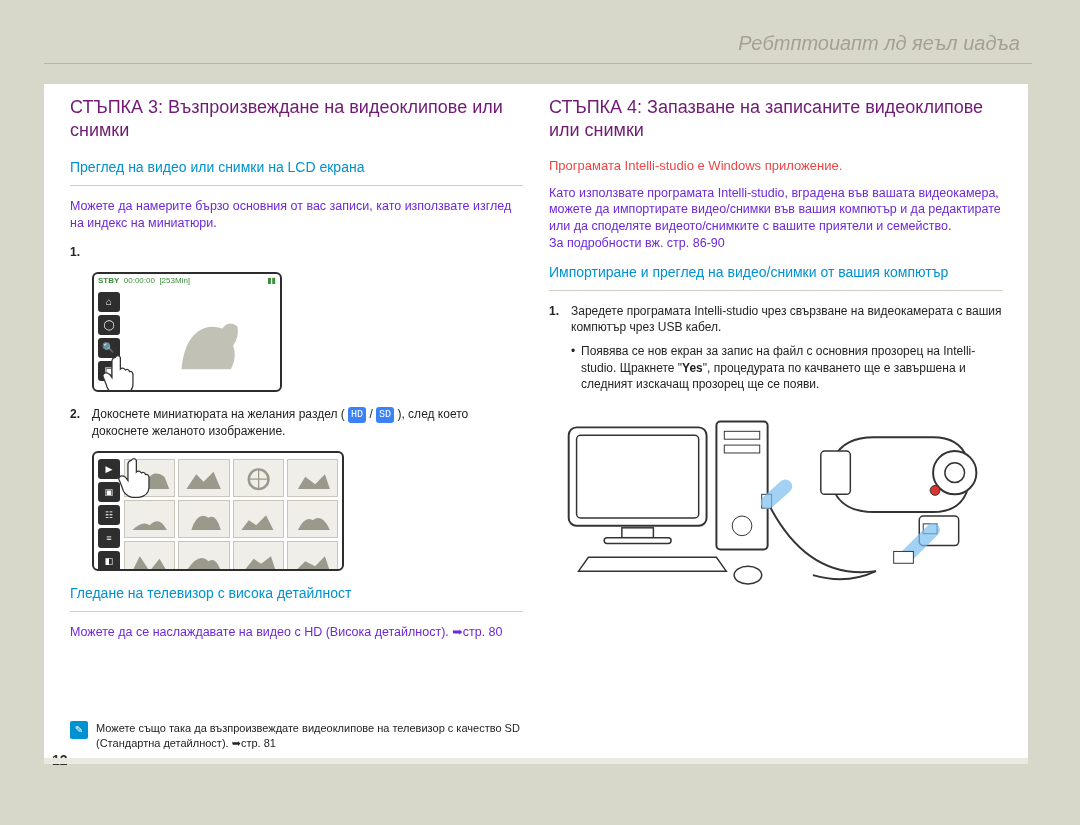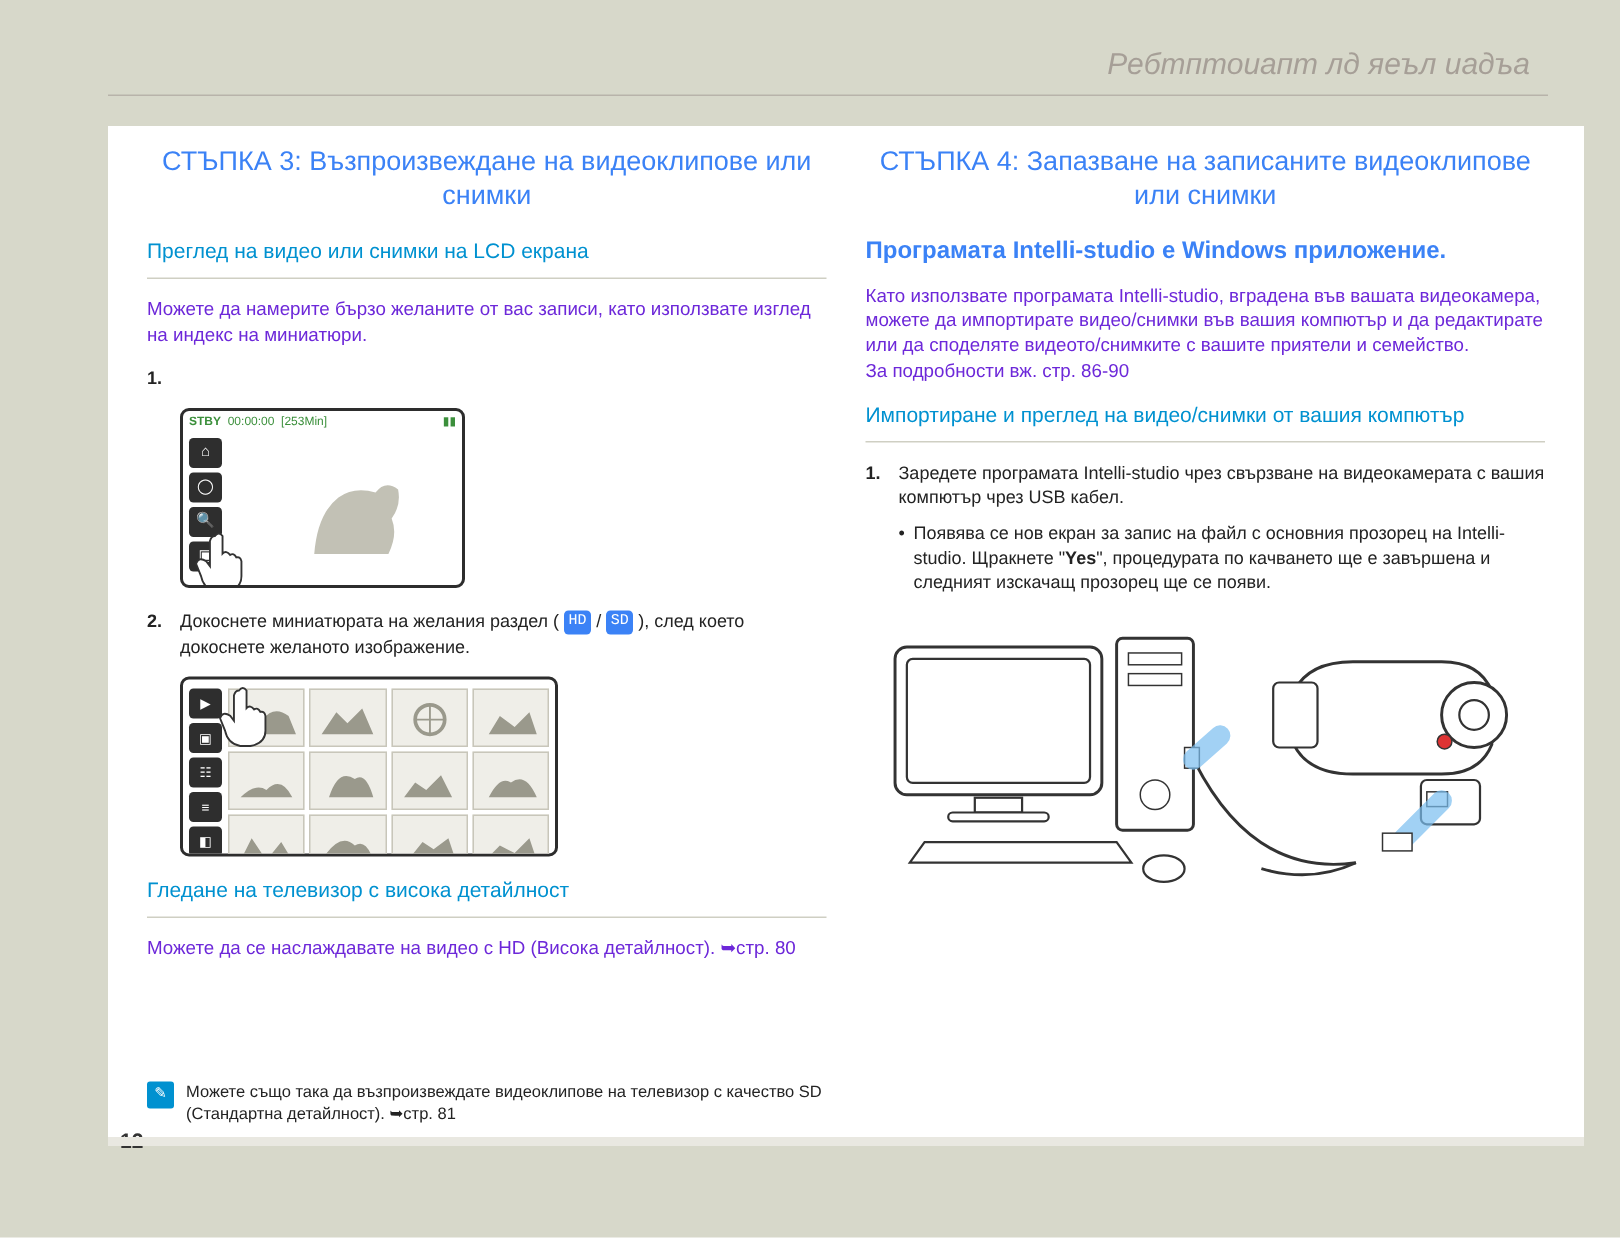--- a/index.html
+++ b/index.html
@@ -8,21 +8,21 @@
     background: #d7d8ca;
     font-family: Arial, Helvetica, sans-serif;
     width: 1080px;
     height: 825px;
     overflow: hidden;
   }
   .outer {
     width: 1080px;
     height: 825px;
     position: relative;
-    padding: 32px 48px 24px 72px;
+    padding: 32px 48px 24px 44px;
   }
   .header {
     text-align: right;
     color: #a69f97;
     font-size: 20px;
     font-style: italic;
     padding-right: 12px;
     padding-bottom: 8px;
   }
   .rule {
@@ -47,25 +47,24 @@
     display: flex;
     gap: 26px;
     height: 100%;
   }
   .col {
     flex: 1 1 50%;
     display: flex;
     flex-direction: column;
   }
   .step-title {
-    color: #3b82f6;
+    color: #701a75;
     font-size: 18px;
     margin: 0 0 14px 0;
     line-height: 1.25;
-    text-align: center;
   }
   .sub-title {
     color: #0091d0;
     font-size: 14px;
     margin: 4px 0 6px 0;
   }
   hr.thin {
     border: none;
     border-top: 1px solid #cfcfc3;
     margin: 4px 0 8px 0;
@@ -239,23 +238,23 @@
   }
   .page-number {
     position: absolute;
     left: 8px;
     bottom: -4px;
     font-size: 14px;
     font-weight: bold;
     color: #333;
   }
   .bold-caption {
-    font-size: 16px;
-    font-weight: bold;
-    color: #3b82f6;
+    font-size: 13px;
+    font-weight: normal;
+    color: #ef4444;
     margin: 2px 0 6px 0;
     line-height: 1.35;
   }
   .pc-illus {
     margin-top: 10px;
     width: 100%;
     height: 220px;
   }
   .pc-illus svg { width: 100%; height: 100%; }
 </style>
@@ -271,21 +270,21 @@
   <div class="page">
     <span class="page-number">12</span>
 
     <div class="cols">
 
       <div class="col">
         <div class="step-title">СТЪПКА 3: Възпроизвеждане на видеоклипове или снимки</div>
 
         <div class="sub-title">Преглед на видео или снимки на LCD екрана</div>
         <hr class="thin">
-        <div class="body-text">Можете да намерите бързо желаните от вас записи, като използвате изглед на индекс на миниатюри.</div>
+        <div class="body-text">Можете да намерите бързо основния от вас записи, като използвате изглед на индекс на миниатюри.</div>
 
         <div class="num-item">
           <span class="num">1.</span>
         </div>
 
         <div class="illus">
           <div class="lcd">
             <div class="topbar">
               <span>
                 <b style="color:#3b8f3b">STBY</b>

